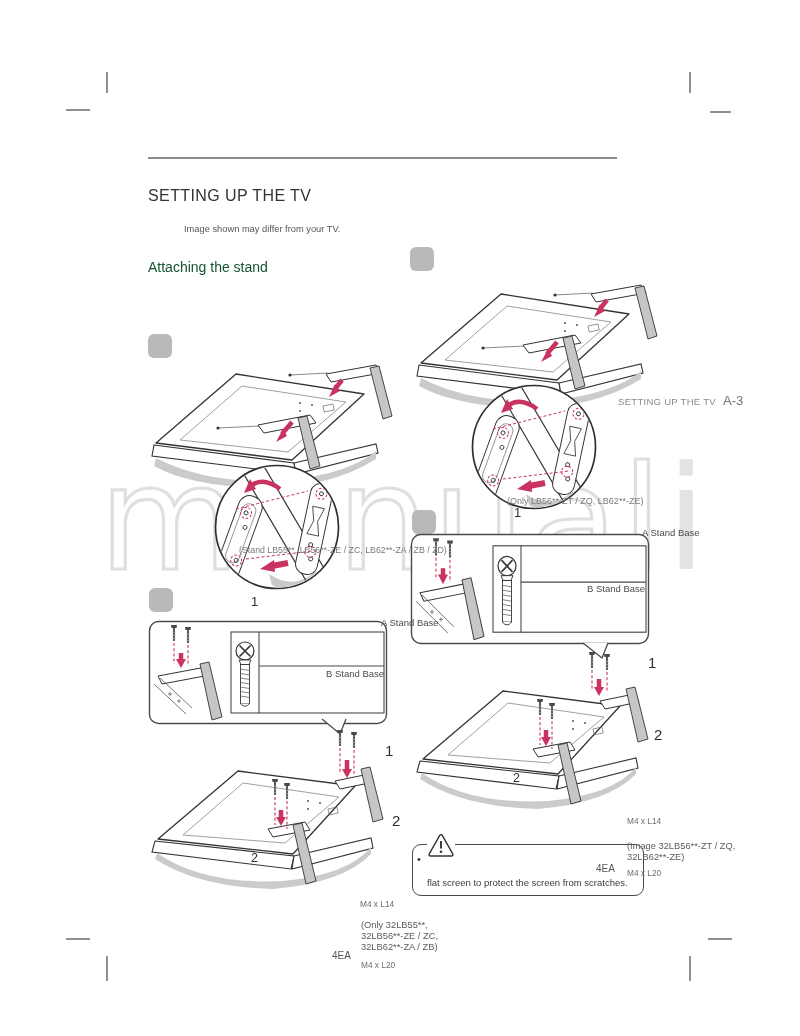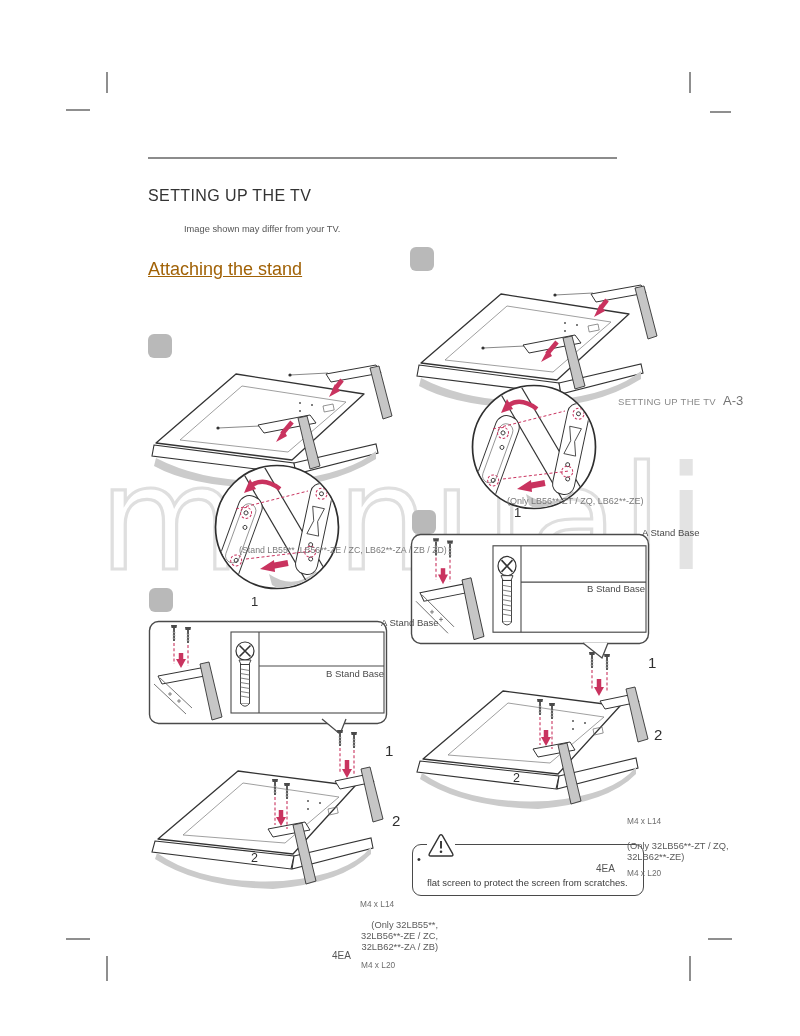--- a/index.html
+++ b/index.html
@@ -6,21 +6,21 @@
   #page{position:relative;width:800px;height:1036px;background:#fff;overflow:hidden;
         font-family:"Liberation Sans",sans-serif;}
   .mark{position:absolute;background:#8f8f8f;}
   .watermark{position:absolute;left:99px;top:446px;font-family:"DejaVu Sans",sans-serif;
     font-size:145px;letter-spacing:4px;line-height:1;white-space:nowrap;z-index:0;}
   .wm-outline{color:#fff;-webkit-text-stroke:3.2px #dfdfdf;}
   .wm-solid{color:#e3e3e3;}
   .rule{position:absolute;left:148px;top:157px;width:469px;height:2px;background:#8c8c8c;}
   .title{position:absolute;left:148px;top:187px;font-size:16px;color:#333;letter-spacing:0.4px;}
   .subtitle{position:absolute;left:136px;top:224px;font-size:9.3px;color:#555;margin-left:48px;}
-  .section{position:absolute;left:148px;top:259px;font-size:18px;color:#a16207;text-decoration:underline;}
+  .section{position:absolute;left:148px;top:259px;font-size:14px;color:#14532d;}
   .graysq{position:absolute;width:24px;height:24px;border-radius:6px;background:#b9b9b9;}
   .lbl{position:absolute;color:#2f2f2f;z-index:3;}
   .cap{position:absolute;color:#7a7a7a;z-index:3;white-space:nowrap;}
   .pageref-sec{position:absolute;left:618px;top:396px;font-size:9.5px;color:#8a8a8a;letter-spacing:0.3px;z-index:3;}
   .pageref-num{position:absolute;left:723px;top:393px;font-size:13px;color:#737373;z-index:3;}
   .standlbl{position:absolute;font-size:9.5px;color:#4a4a4a;z-index:3;white-space:nowrap;}
   .notebox{position:absolute;left:412px;top:844px;width:230px;height:50px;border:1.4px solid #4a4a4a;border-radius:9px;z-index:2;}
   .spec{font-size:8.3px;color:#6e6e6e;}
   .models{font-size:9.3px;color:#5a5a5a;line-height:10.8px;}
   .qty{font-size:10px;color:#555;}
@@ -251,29 +251,29 @@
   <div class="standlbl" style="left:587px;top:583px;">B Stand Base</div>
 
   <div class="lbl num15" style="left:385px;top:742px;">1</div>
   <div class="lbl num15" style="left:392px;top:812px;">2</div>
   <div class="lbl num15" style="left:648px;top:654px;">1</div>
   <div class="lbl num15" style="left:654px;top:726px;">2</div>
   <div class="lbl num12" style="left:251px;top:851px;">2</div>
   <div class="lbl num12" style="left:513px;top:771px;">2</div>
 
   <div class="cap spec" style="left:360px;top:899px;">M4 x L14</div>
-  <div class="cap models" style="left:361px;top:920px;text-align:right;">
+  <div class="cap models" style="left:361px;top:920px;">
     <div>(Only 32LB55**,</div>
     <div>32LB56**-ZE / ZC,</div>
     <div>32LB62**-ZA / ZB)</div>
   </div>
   <div class="cap qty" style="left:332px;top:950px;">4EA</div>
   <div class="cap spec" style="left:361px;top:960px;">M4 x L20</div>
 
   <div class="cap spec" style="left:627px;top:816px;">M4 x L14</div>
   <div class="cap models" style="left:627px;top:841px;">
-    <div>(Only 32LB56**-ZT / ZQ,</div>
+    <div>(Image 32LB56**-ZT / ZQ,</div>
     <div>32LB62**-ZE)</div>
   </div>
   <div class="cap qty" style="left:596px;top:863px;">4EA</div>
   <div class="cap spec" style="left:627px;top:868px;">M4 x L20</div>
 
 </div>
 
 </body></html>

